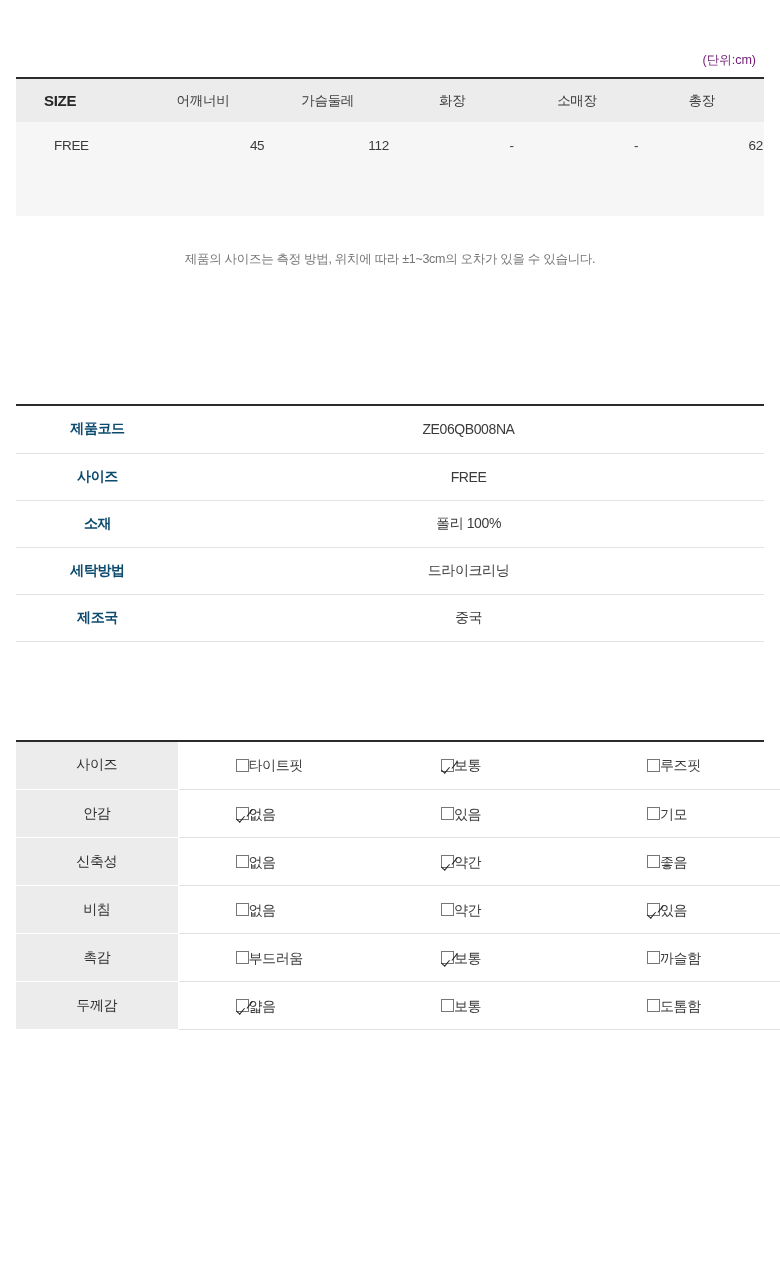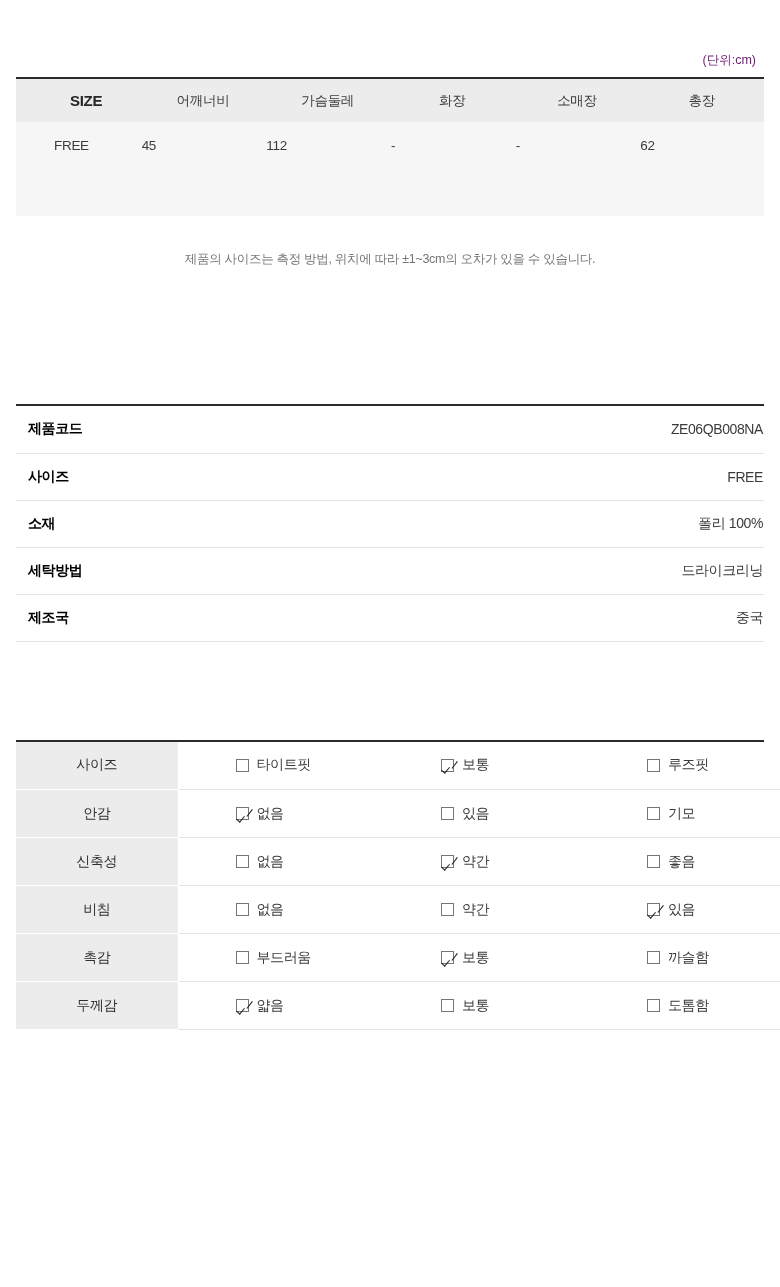--- a/index.html
+++ b/index.html
@@ -59,29 +59,29 @@
     height: 43px;
     vertical-align: middle;
     text-align: center;
     letter-spacing: -0.3px;
   }
   table.size-table thead th:first-child {
     font-weight: bold;
     font-size: 15px;
     color: #262626;
     text-align: left;
-    padding-left: 54px;
+    padding-left: 28px;
   }
   table.size-table tbody td {
     background: #f6f6f6;
     font-size: 13.5px;
     color: #3b3b3b;
     height: 47px;
     vertical-align: middle;
-    text-align: left;
+    text-align: right;
     letter-spacing: -0.3px;
   }
   table.size-table tbody td:first-child {
     text-align: left;
     padding-left: 38px;
   }
   .size-filler {
     background: #f6f6f6;
     height: 92px;
   }
@@ -106,27 +106,27 @@
   table.spec-table tr { height: 47px; }
   table.spec-table th,
   table.spec-table td {
     border-bottom: 1px solid #e2e2e2;
     vertical-align: middle;
     font-size: 14px;
     letter-spacing: -0.4px;
   }
   table.spec-table th {
     width: 152px;
-    text-align: left;
+    text-align: center;
     padding-left: 12px;
     font-weight: bold;
-    color: #000000;
+    color: #0c4a6e;
   }
   table.spec-table td {
-    text-align: right;
+    text-align: center;
     padding-left: 6px;
     font-weight: normal;
     color: #3b3b3b;
   }
 
   
   .attr-wrap {
     margin-top: 98px;
     border-top: 2px solid #2b2b2b;
   }
@@ -154,23 +154,21 @@
     font-size: 14px;
     color: #3b3b3b;
     letter-spacing: -0.4px;
     width: 206px;
   }
   .opt {
     display: flex;
     align-items: center;
     justify-content: flex-start;
     padding-left: 56px;
-    gap: 8px;
     white-space: nowrap;
-    font-family: Liberation Mono, monospace;
   }
   .box {
     display: inline-block;
     width: 13px;
     height: 13px;
     border: 1px solid #767676;
     background: #fff;
     position: relative;
     flex: 0 0 auto;
   }

